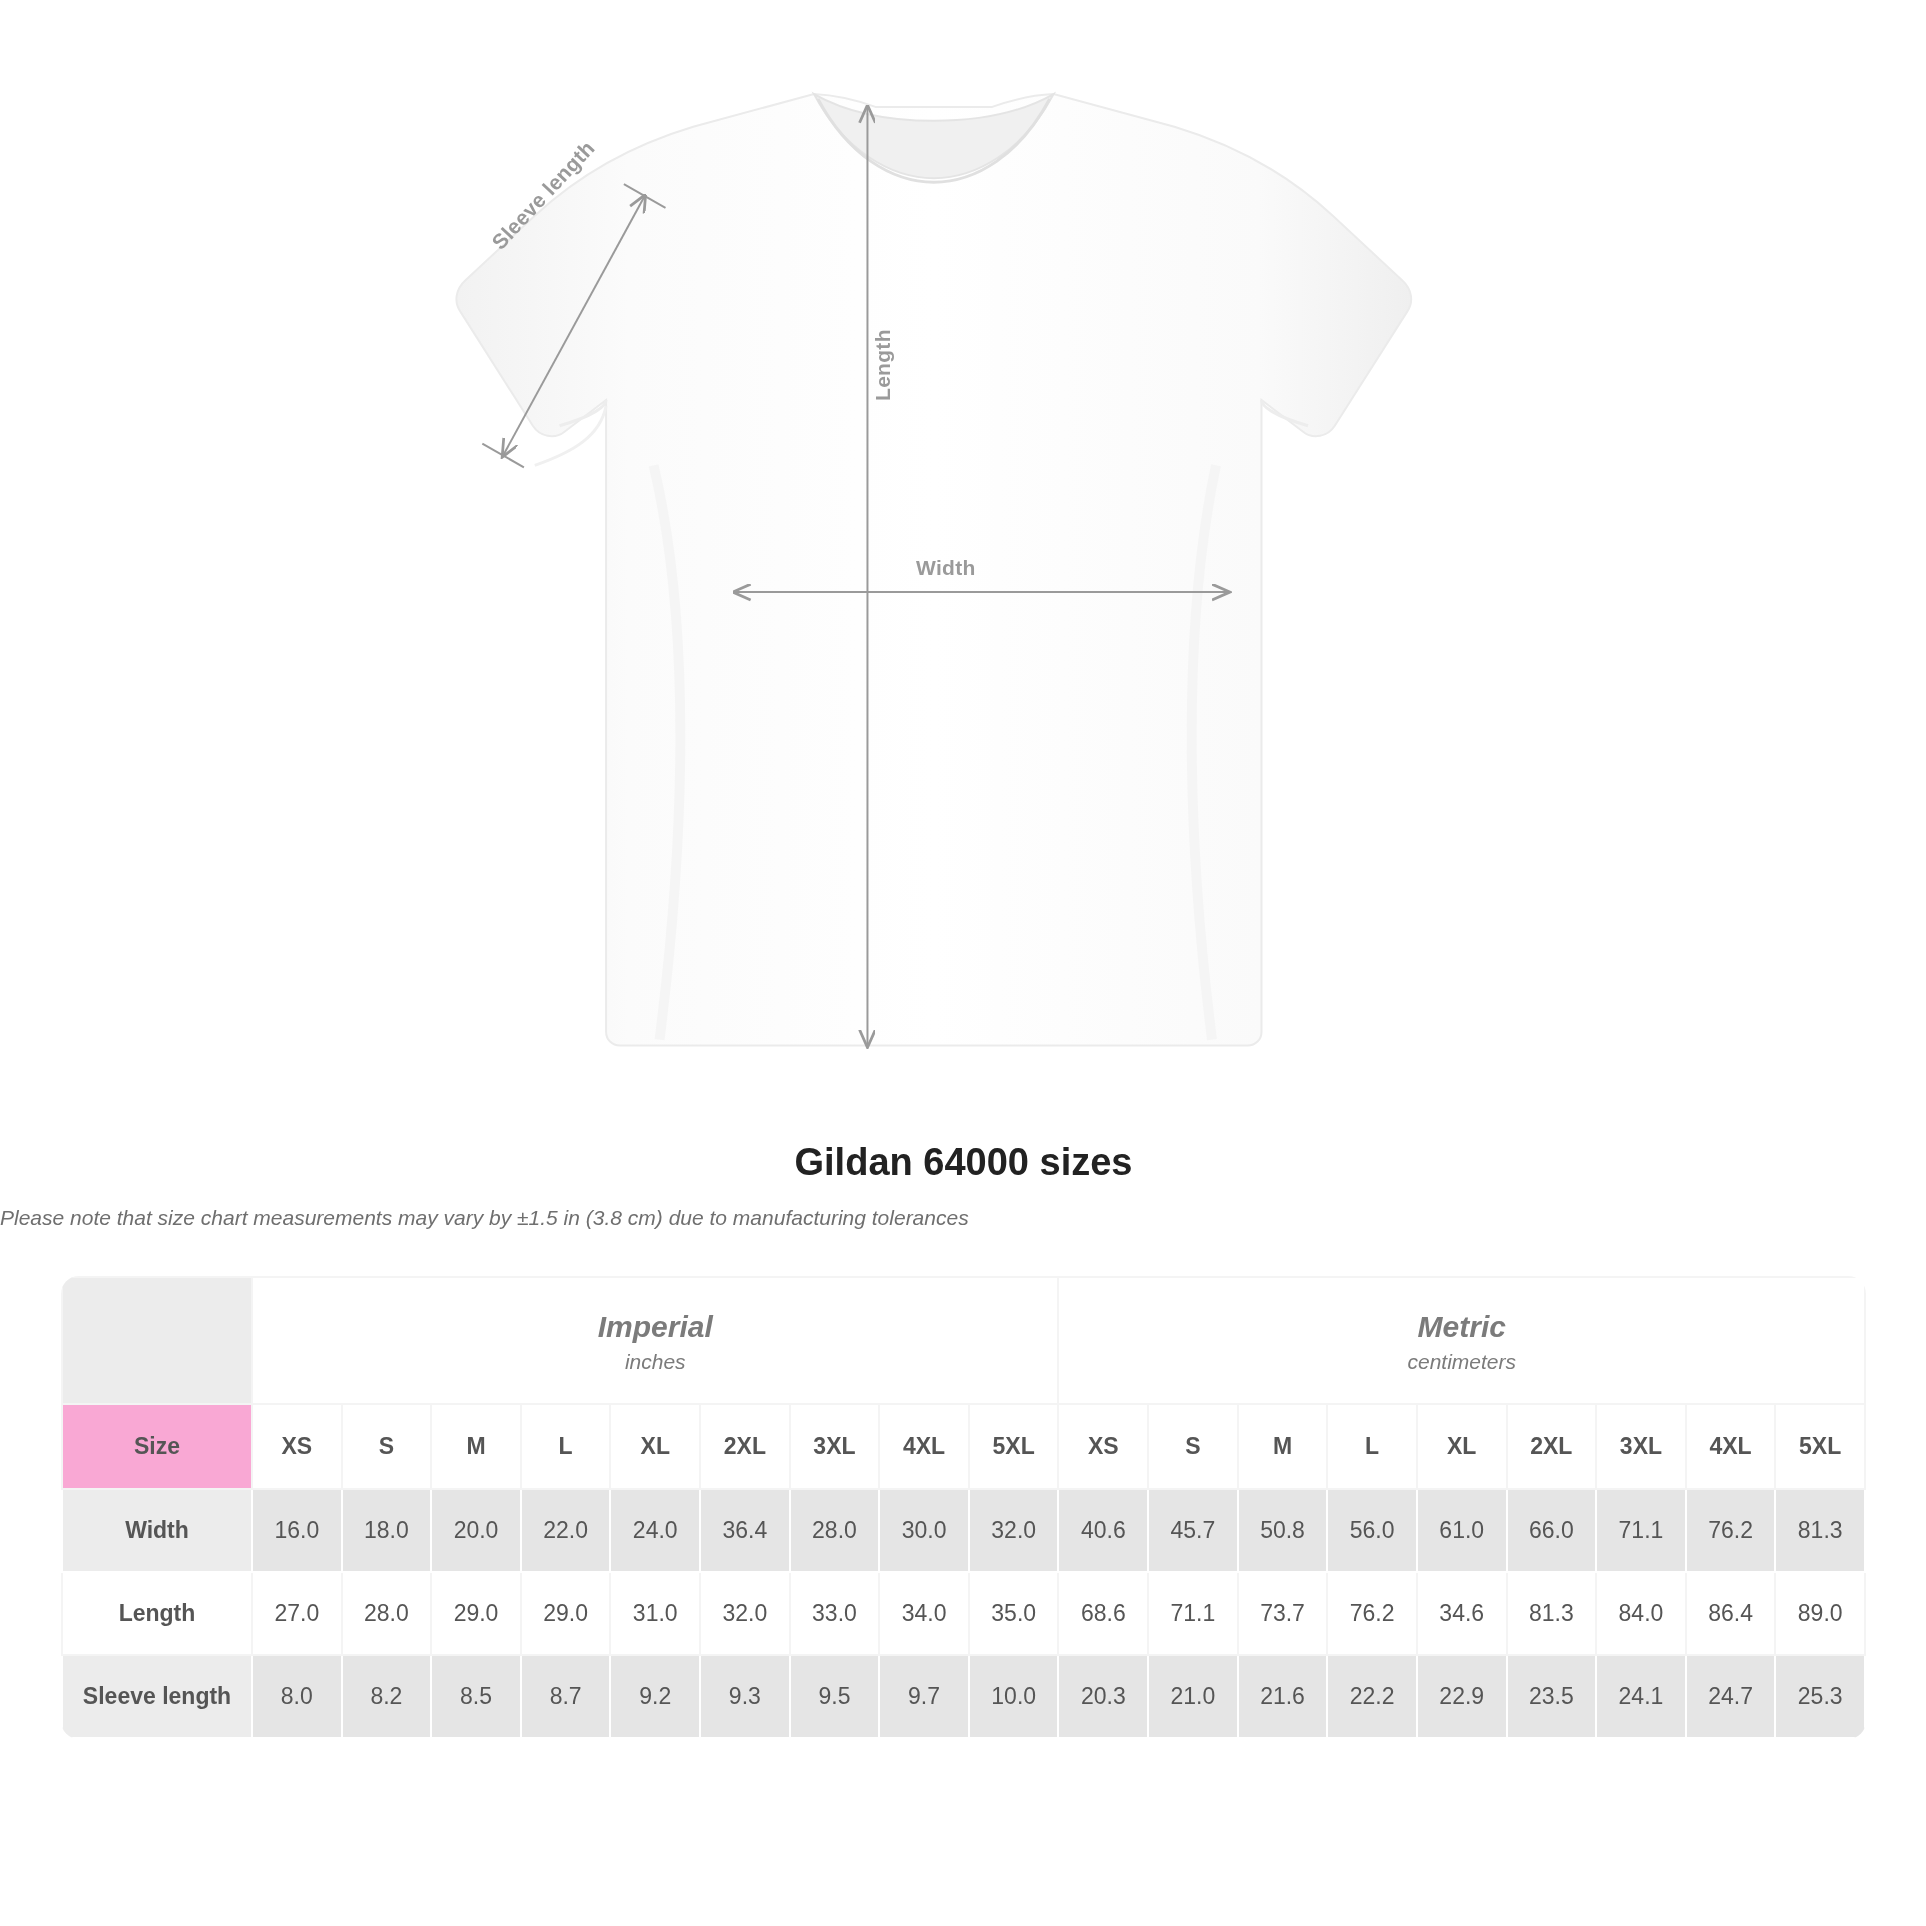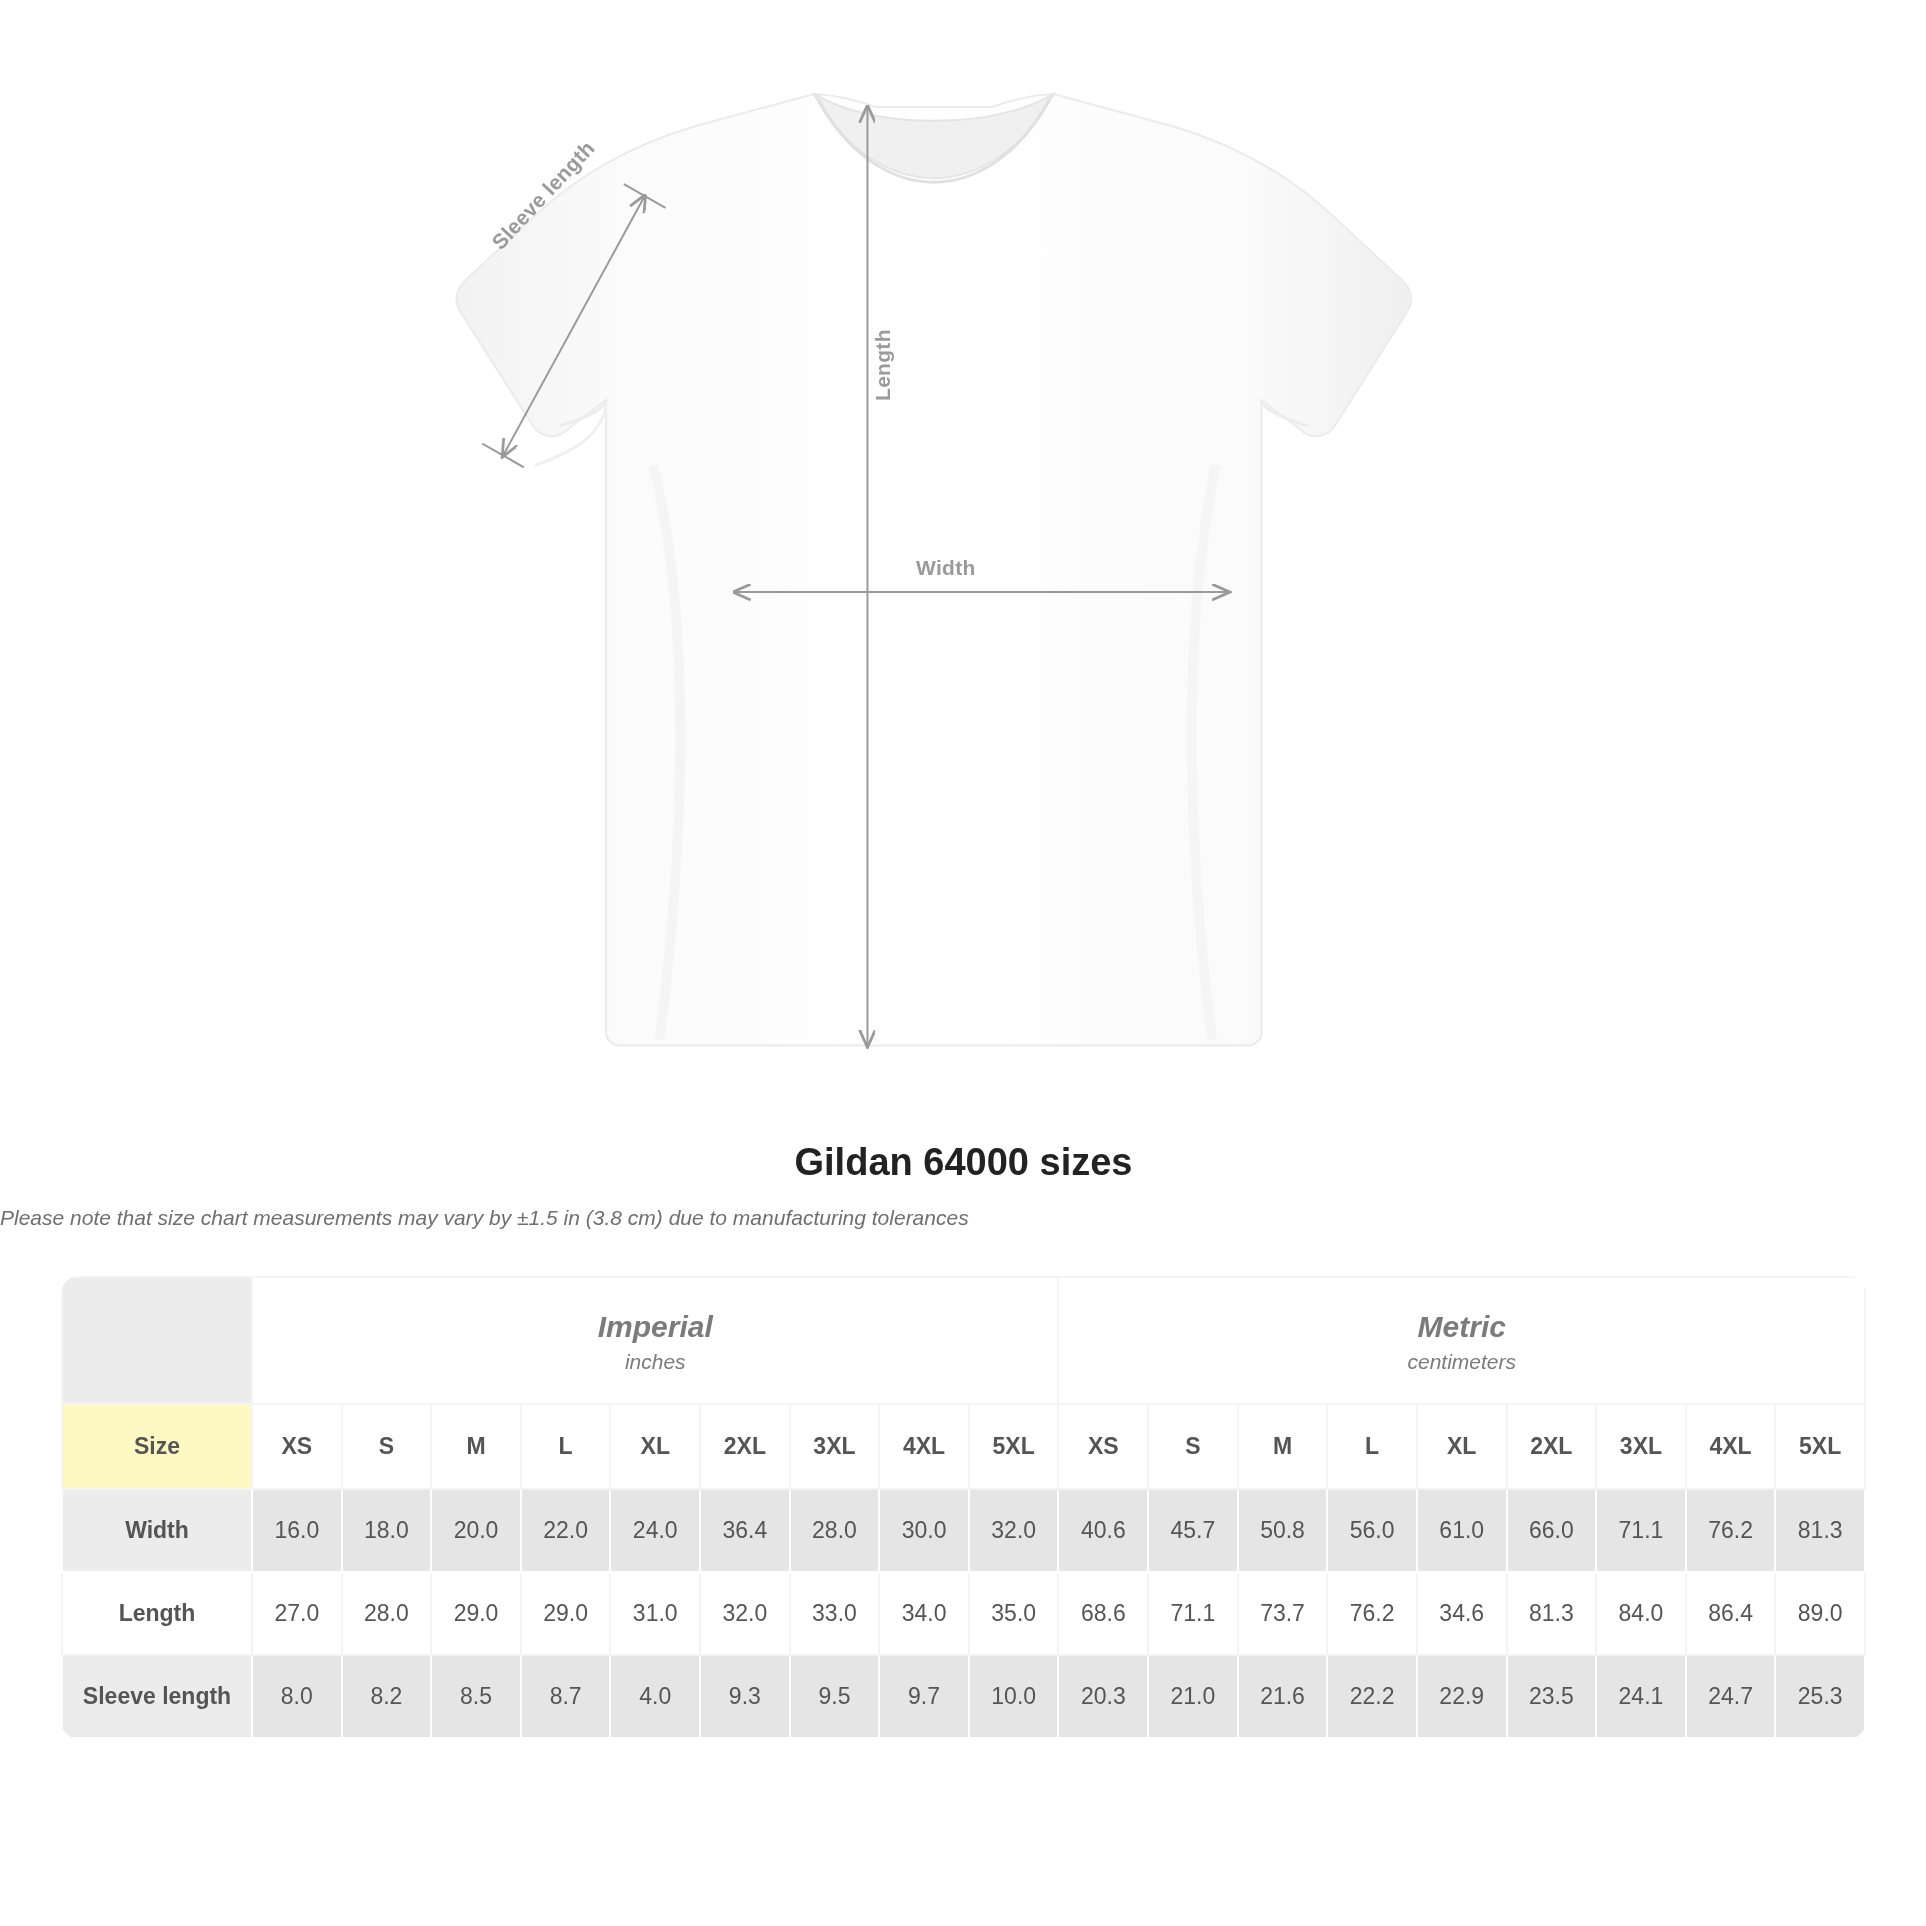--- a/index.html
+++ b/index.html
@@ -118,21 +118,21 @@
 
   
   .size-row th {
     padding: 28px 0;
     font-size: 24px;
     font-weight: bold;
     color: #666;
     background: #ffffff;
   }
   .size-row th.rowhead {
-    background: #fef9c3;
+    background: #f9a8d4;
   }
 
   
   tr.data td {
     padding: 27px 0;
   }
   tr.data.alt td {
     background: #e5e5e5;
     border-color: #ffffff;
   }
@@ -305,21 +305,21 @@
           <td>86.4</td>
           <td>89.0</td>
         </tr>
 
         <tr class="data alt">
           <td class="rowhead col-head">Sleeve length</td>
           <td>8.0</td>
           <td>8.2</td>
           <td>8.5</td>
           <td>8.7</td>
-          <td>4.0</td>
+          <td>9.2</td>
           <td>9.3</td>
           <td>9.5</td>
           <td>9.7</td>
           <td>10.0</td>
           <td>20.3</td>
           <td>21.0</td>
           <td>21.6</td>
           <td>22.2</td>
           <td>22.9</td>
           <td>23.5</td>

